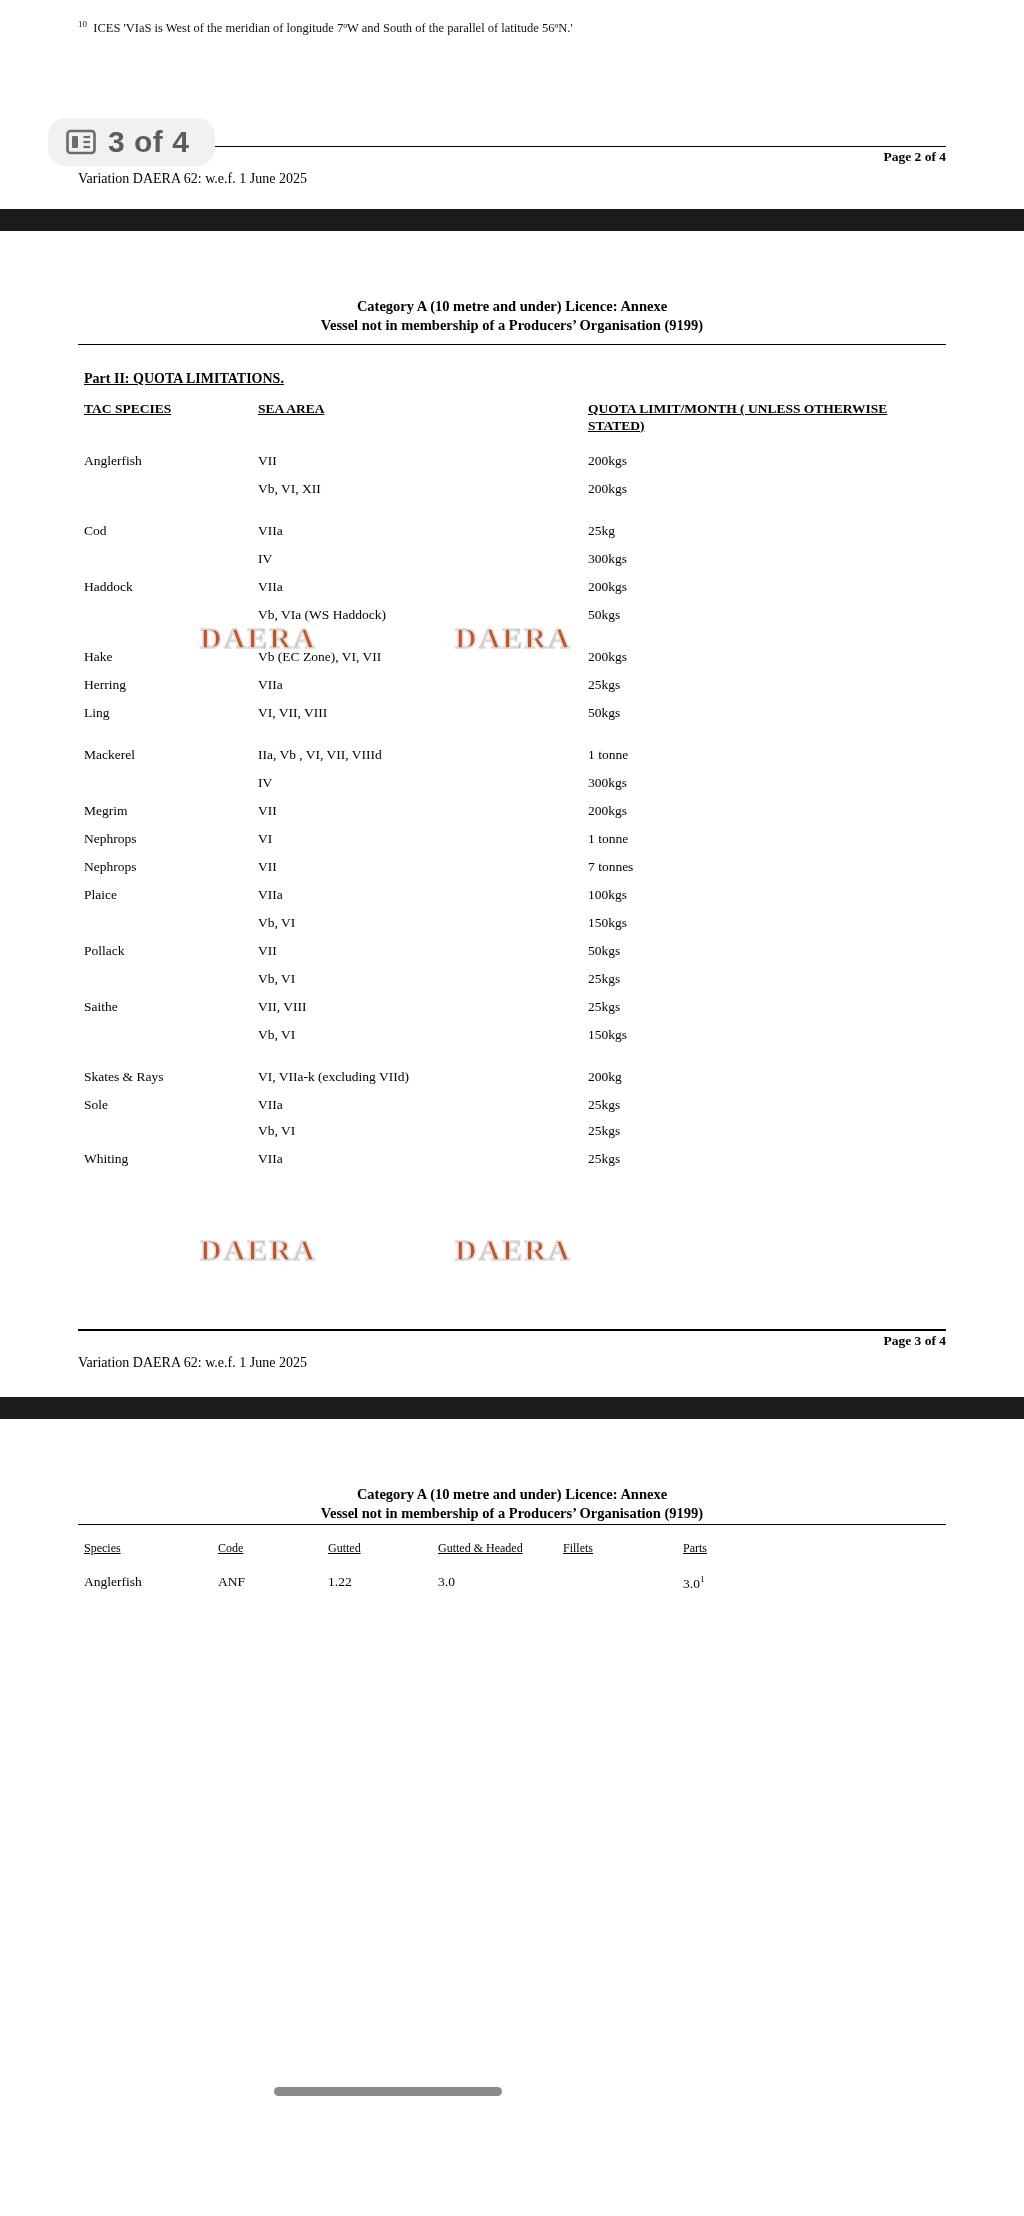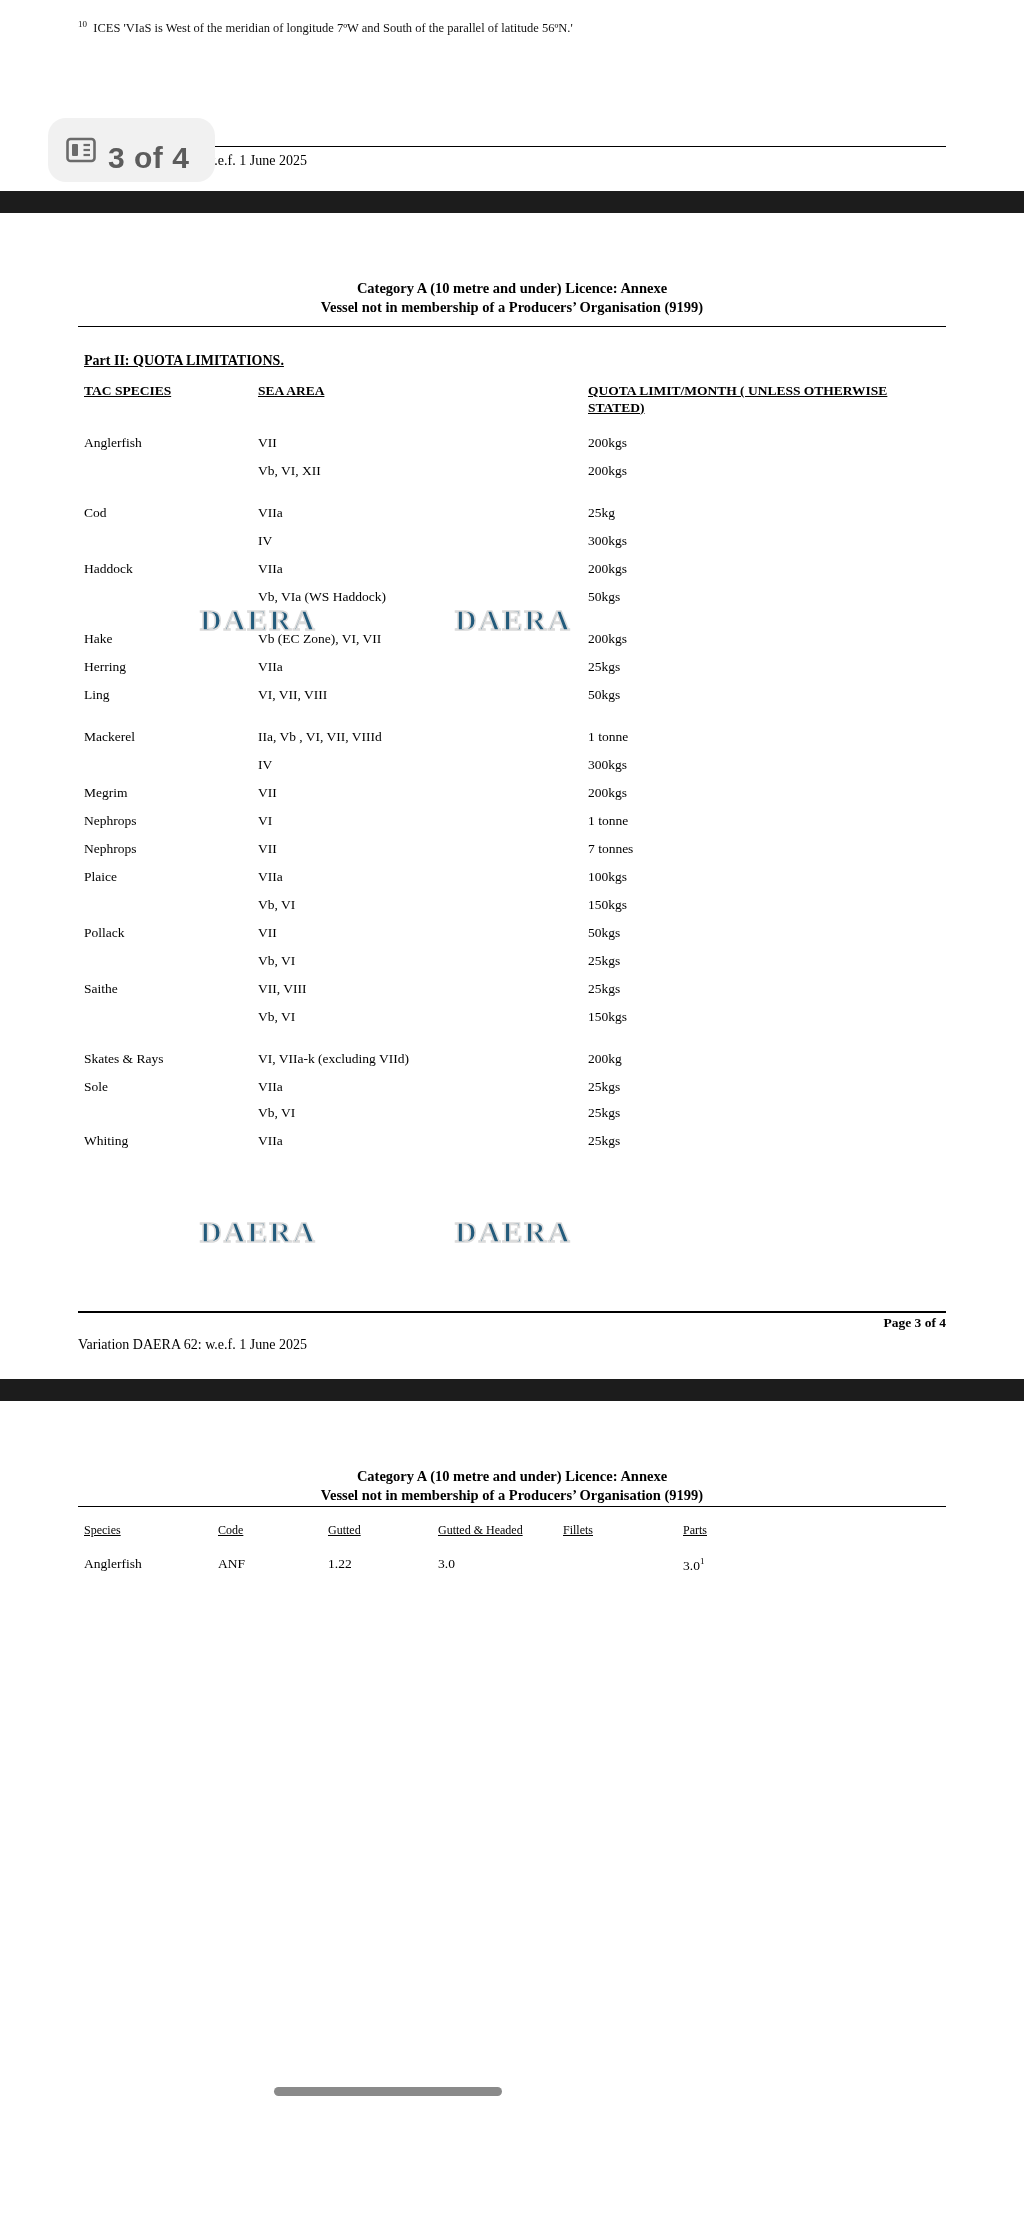--- a/index.html
+++ b/index.html
@@ -52,21 +52,20 @@
   .pageflip-overlay .pf-icon {
     width: 30px; height: 26px;
     display: block;
   }
   .pageflip-overlay .pf-label {
     font-family: "Liberation Sans", sans-serif;
     font-size: 30px;
     font-weight: bold;
     color: #5c5c5c;
     letter-spacing: 0.5px;
-    margin-top: 16px;
   }
 
   .rule {
     border: none;
     border-top: 1.6px solid #000;
     margin: 0;
   }
   .rule-thick {
     border: none;
     border-top: 2.4px solid #000;
@@ -130,21 +129,21 @@
   tr.gap td { padding-bottom: 26px; }
   tr.tight td { padding-bottom: 10px; }
 
   
   .wm {
     position: absolute;
     font-family: "Liberation Serif", serif;
     font-size: 30px;
     font-weight: bold;
     letter-spacing: 2px;
-    color: #0c4a6e;
+    color: #c2410c;
     -webkit-text-stroke: 1.5px #d8d8d8;
     text-shadow: 0 0 1px #cfcfcf;
     pointer-events: none;
     user-select: none;
     opacity: 0.9;
   }
 
   
   .conv-title {
     font-weight: bold;
@@ -199,20 +198,21 @@
   <div class="doc-page" style="padding-bottom:6px;">
 
     <div class="footnote">
       <sup>10</sup>
       &nbsp;<span>ICES 'VIaS is West of the meridian of longitude 7ºW and South of the parallel of latitude 56ºN.'</span>
     </div>
 
     <div style="height:108px;"></div>
 
     <hr class="rule">
+    <div class="page-num">Page 2 of 4</div>
     <div class="variation-line footer-block">Variation DAERA 62: w.e.f. 1 June 2025</div>
   </div>
 
   <div class="band"></div>
 
   <div class="pageflip-overlay">
     <svg class="pf-icon" viewBox="0 0 30 26">
       <rect x="1.5" y="2" width="27" height="22" rx="3" fill="none" stroke="#6b6b6b" stroke-width="2.6"></rect>
       <rect x="6" y="7" width="6" height="12" rx="1" fill="#6b6b6b"></rect>
       <line x1="17.5" y1="8" x2="24" y2="8" stroke="#6b6b6b" stroke-width="2.2"></line>

